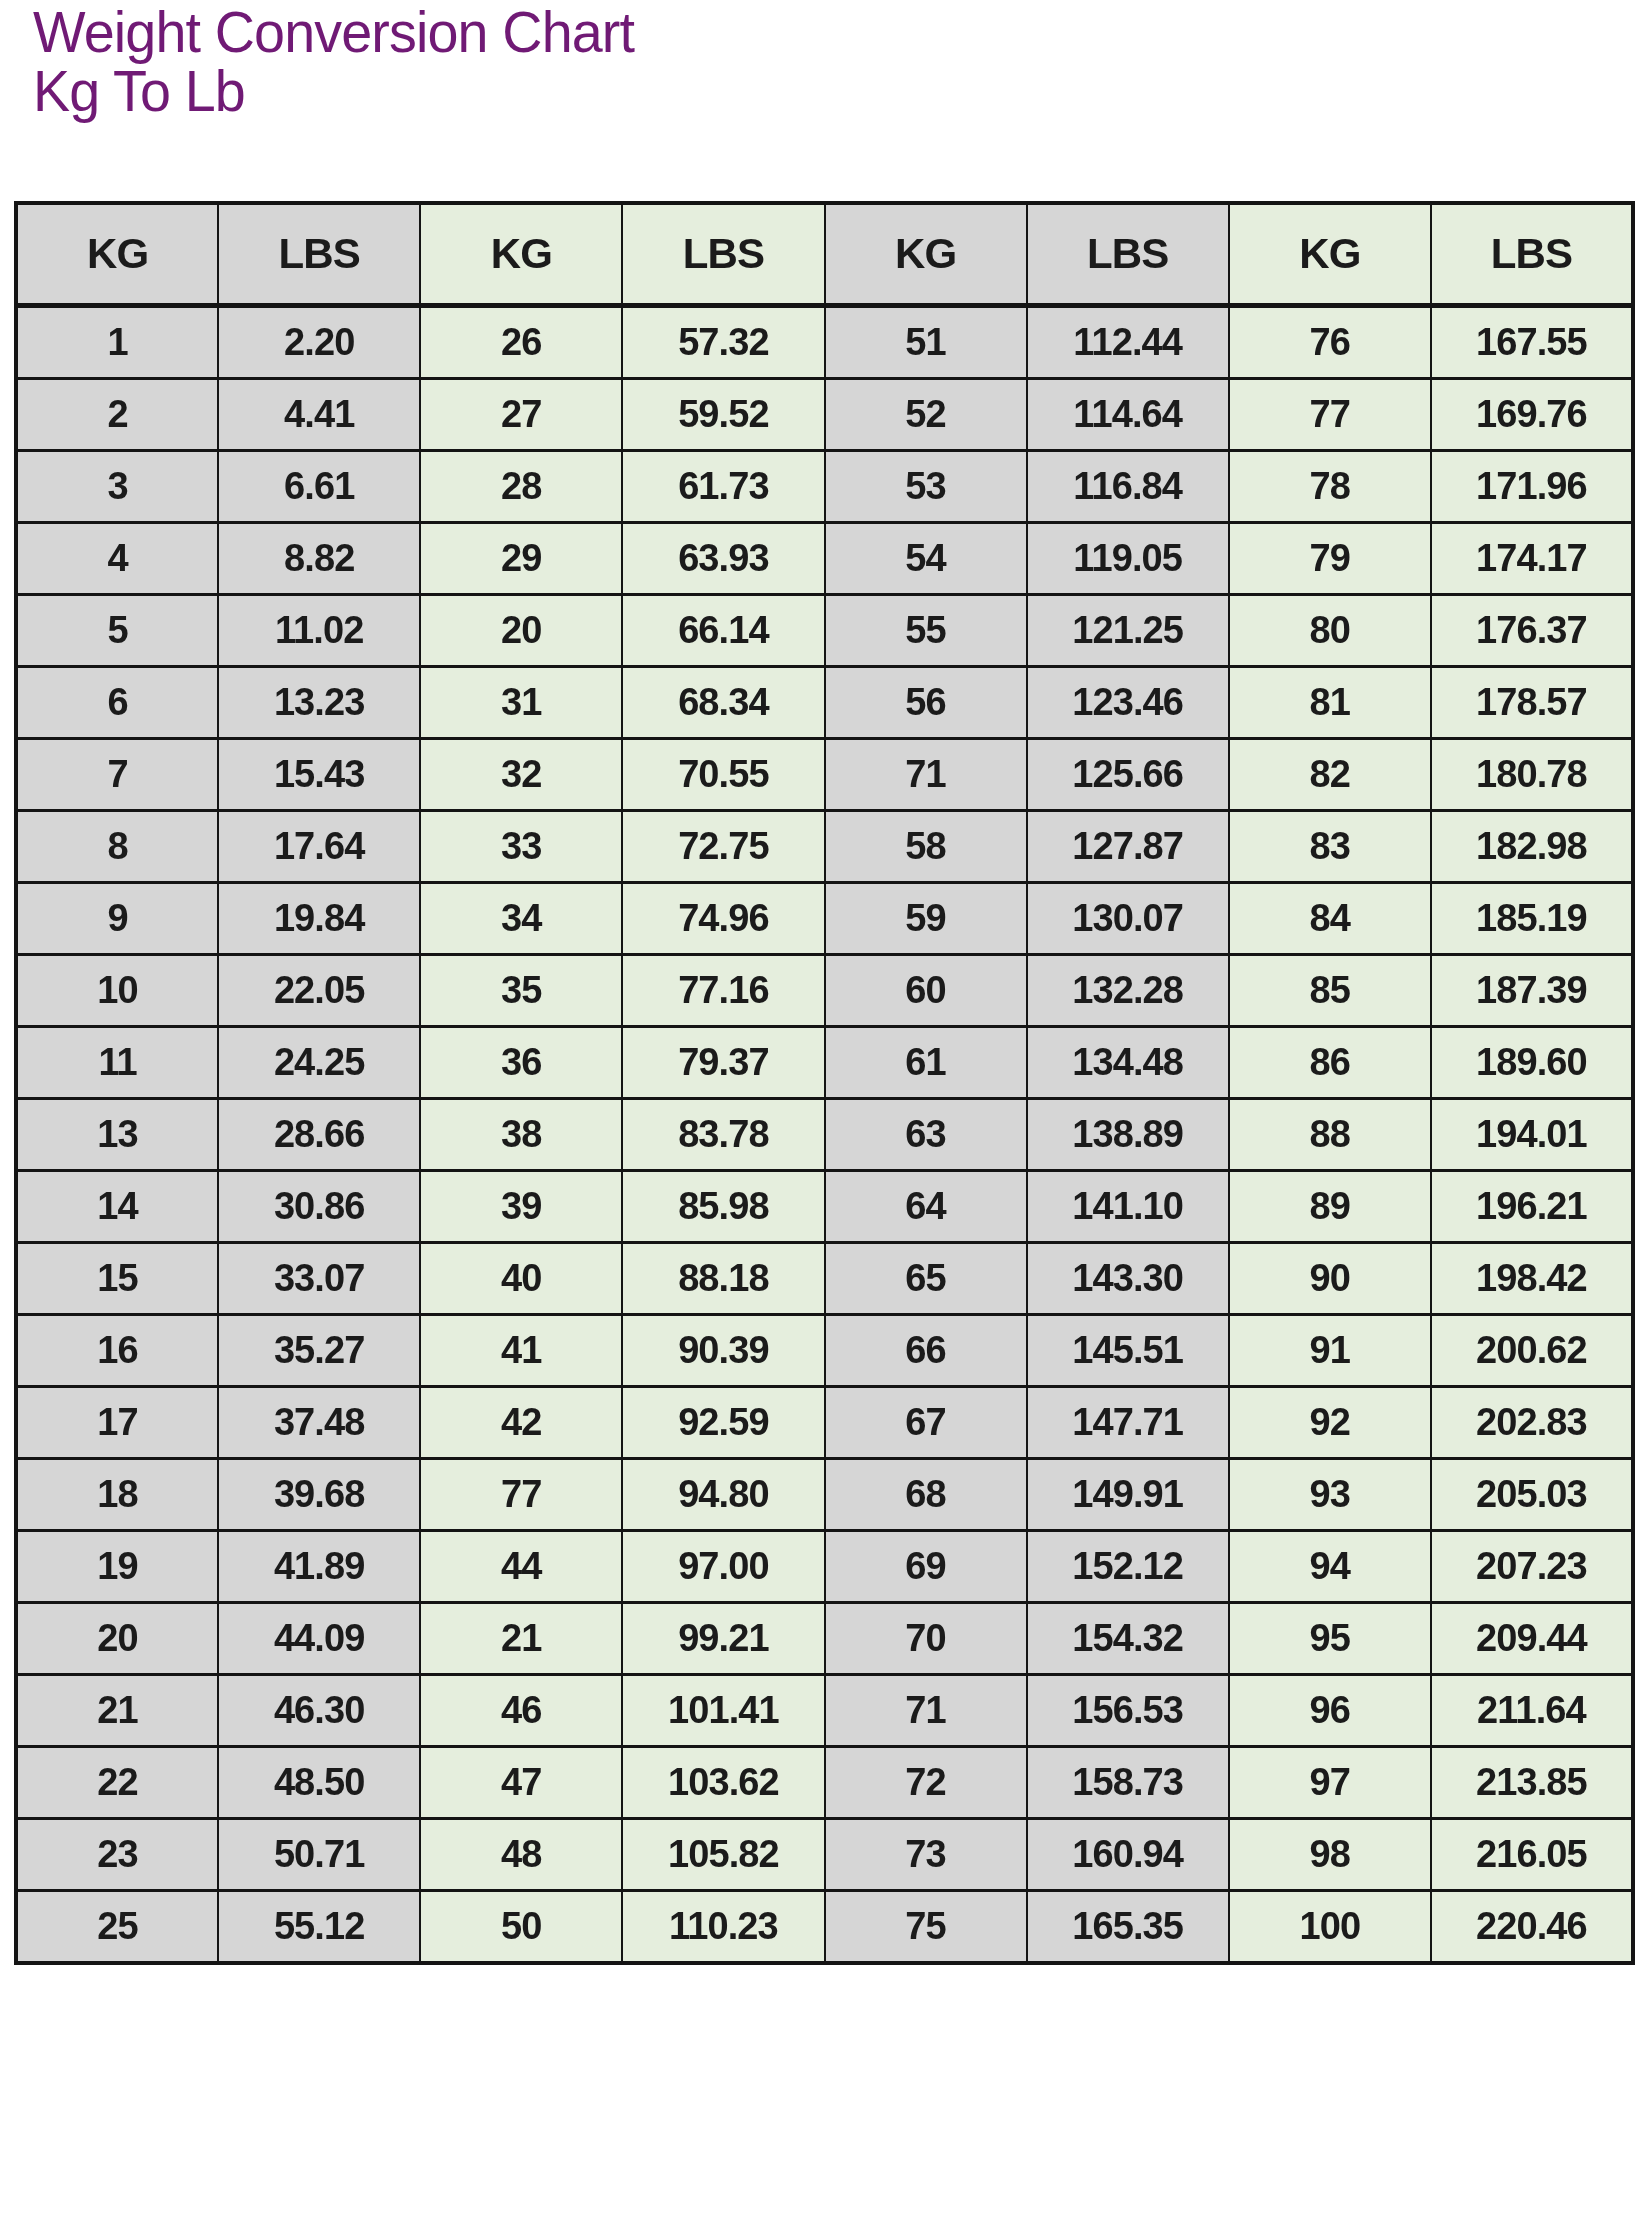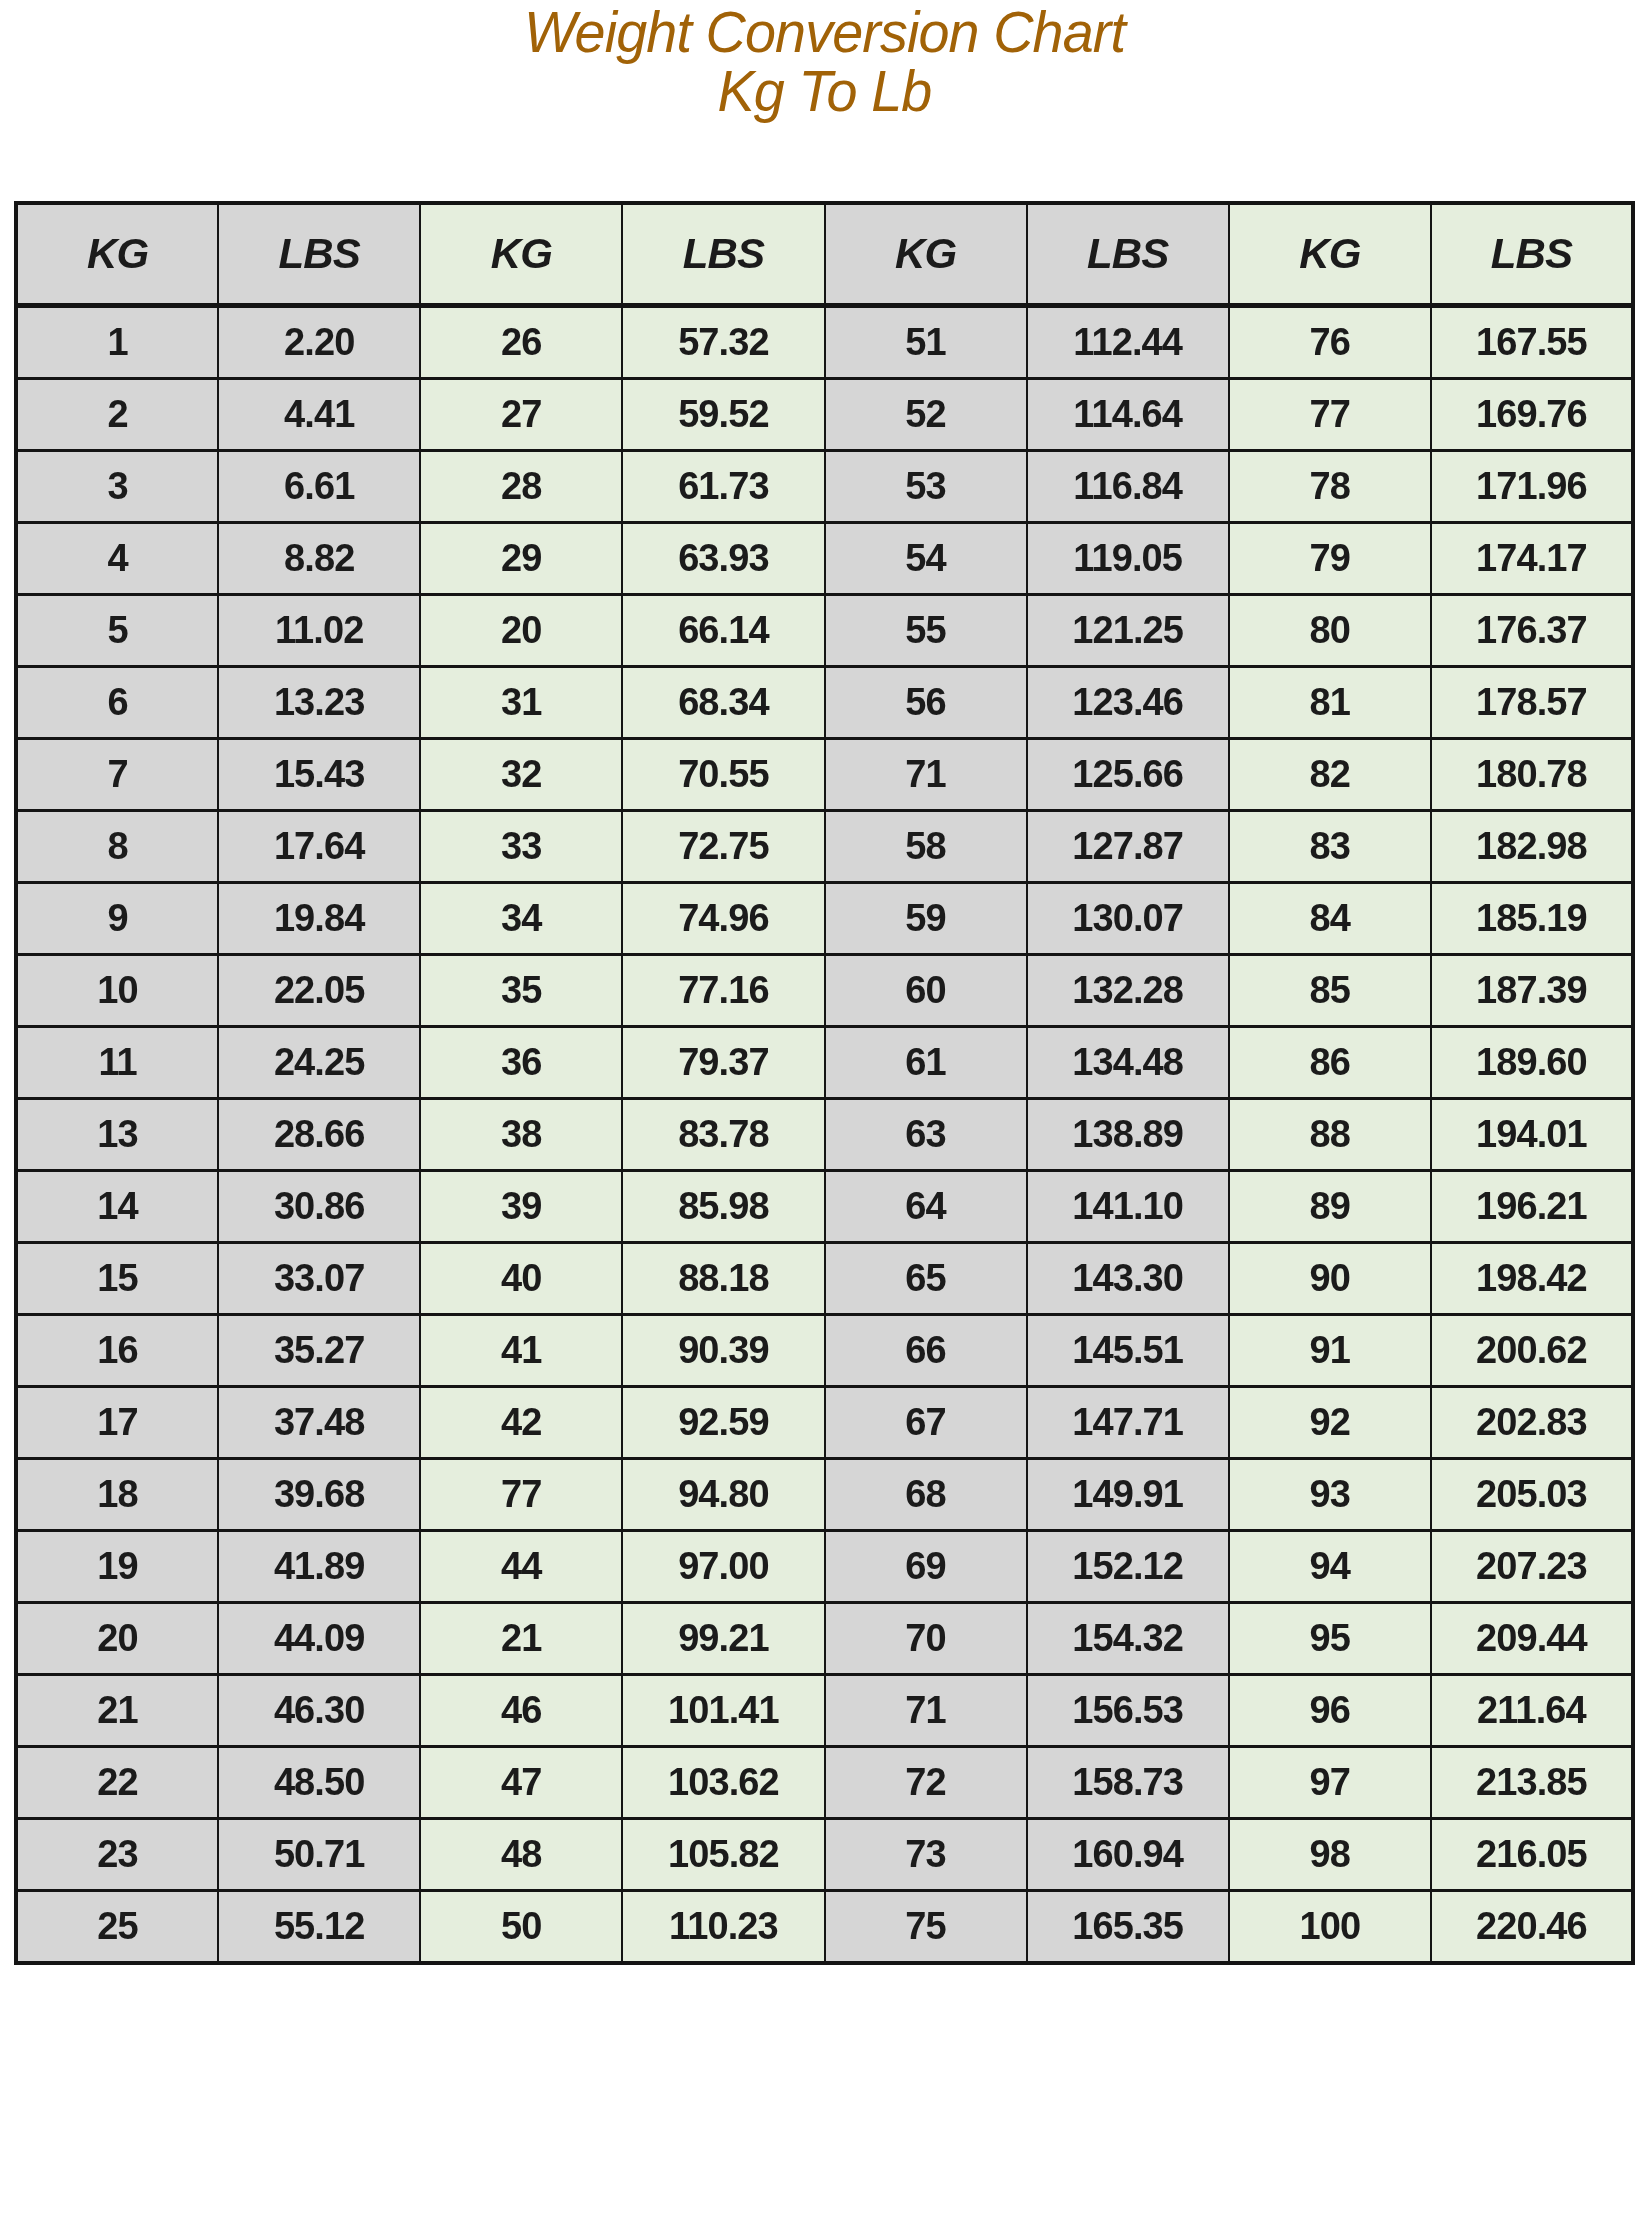--- a/index.html
+++ b/index.html
@@ -22,24 +22,23 @@
     position: relative;
     width: 1649px;
     height: 2214px;
     overflow: hidden;
   }
   .title-block {
     position: absolute;
     top: 1.7px;
     left: 0;
     width: 100%;
-    text-align: center;
-    color: #a16207;
+    text-align: left;
+    color: #701a75;
     line-height: 1.02;
-    font-style: italic;
   }
   .title-line {
     font-size: 58px;
     font-weight: 400;
     letter-spacing: -0.9px;
     transform: scaleX(0.96);
     transform-origin: center top;
   }
   table.conv {
     position: absolute;
@@ -60,21 +59,20 @@
     color: var(--text);
     padding: 0;
     overflow: hidden;
   }
   table.conv th {
     height: 98px;
     font-size: 42px;
     font-weight: 700;
     letter-spacing: -0.9px;
     border-bottom-width: 5.2px;
-    font-style: italic;
   }
   table.conv td {
     height: 69px;
     font-size: 38px;
     font-weight: 700;
     letter-spacing: -0.9px;
   }
   .band-gray  { background: var(--gray); }
   .band-green { background: var(--green); }
 </style>

